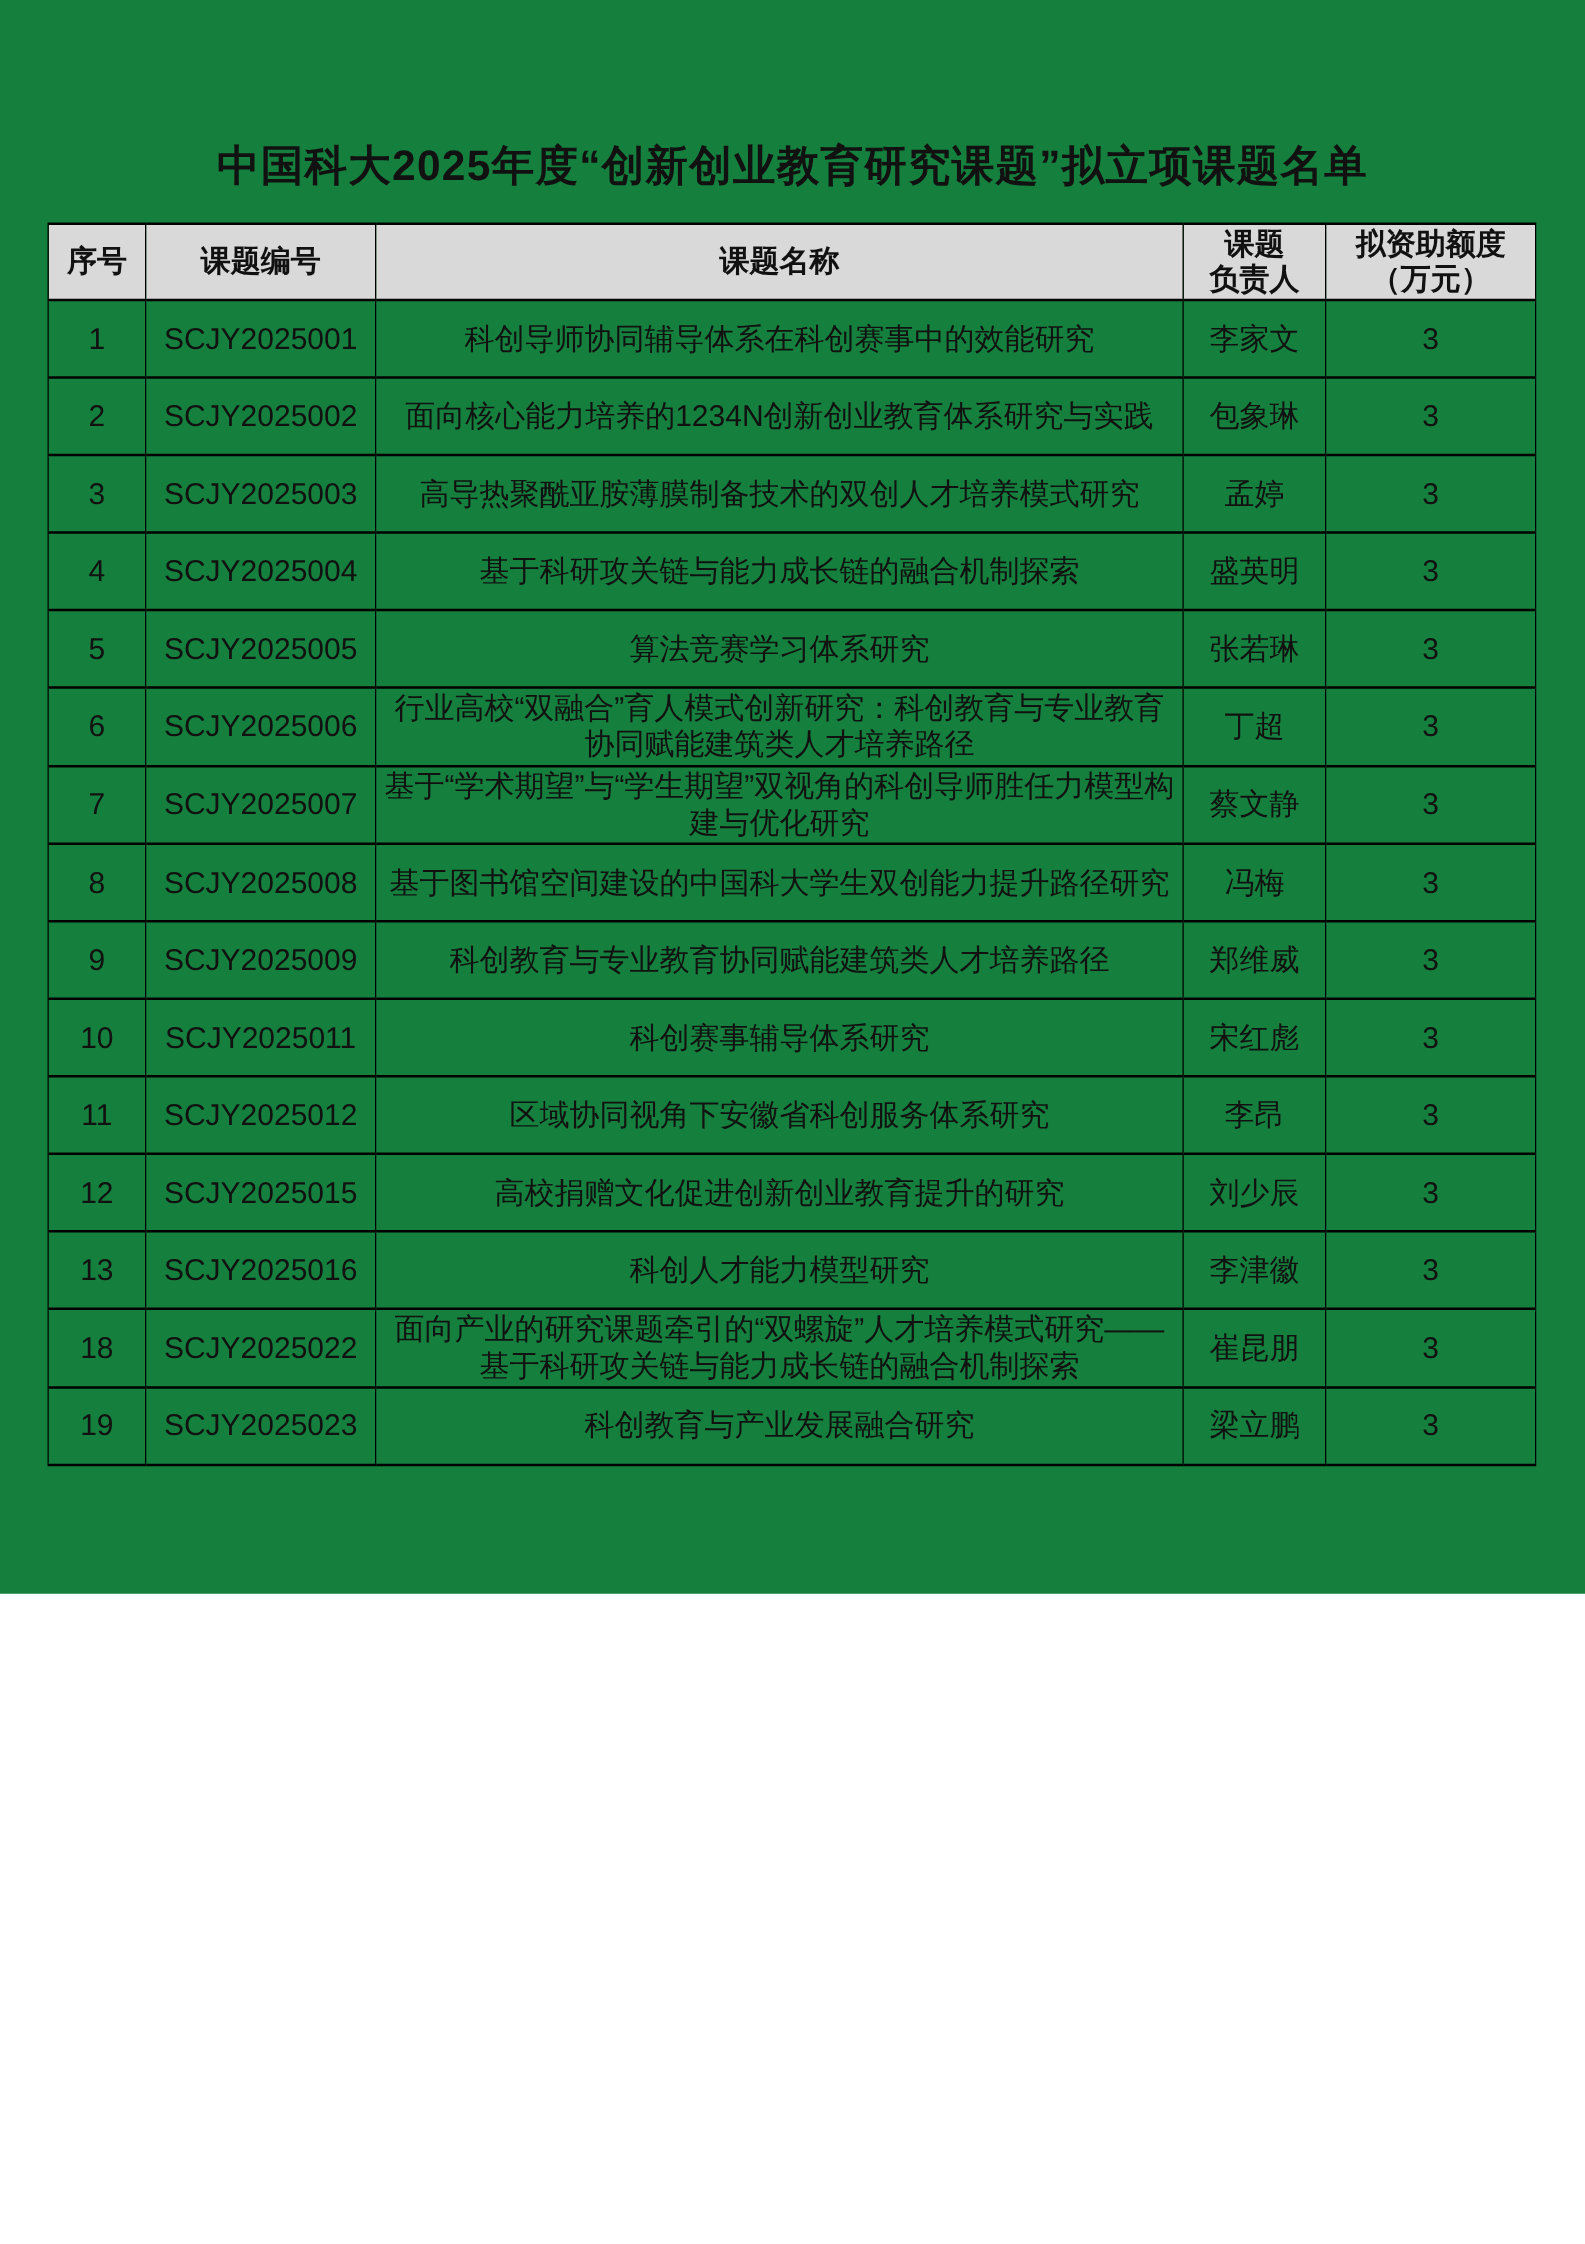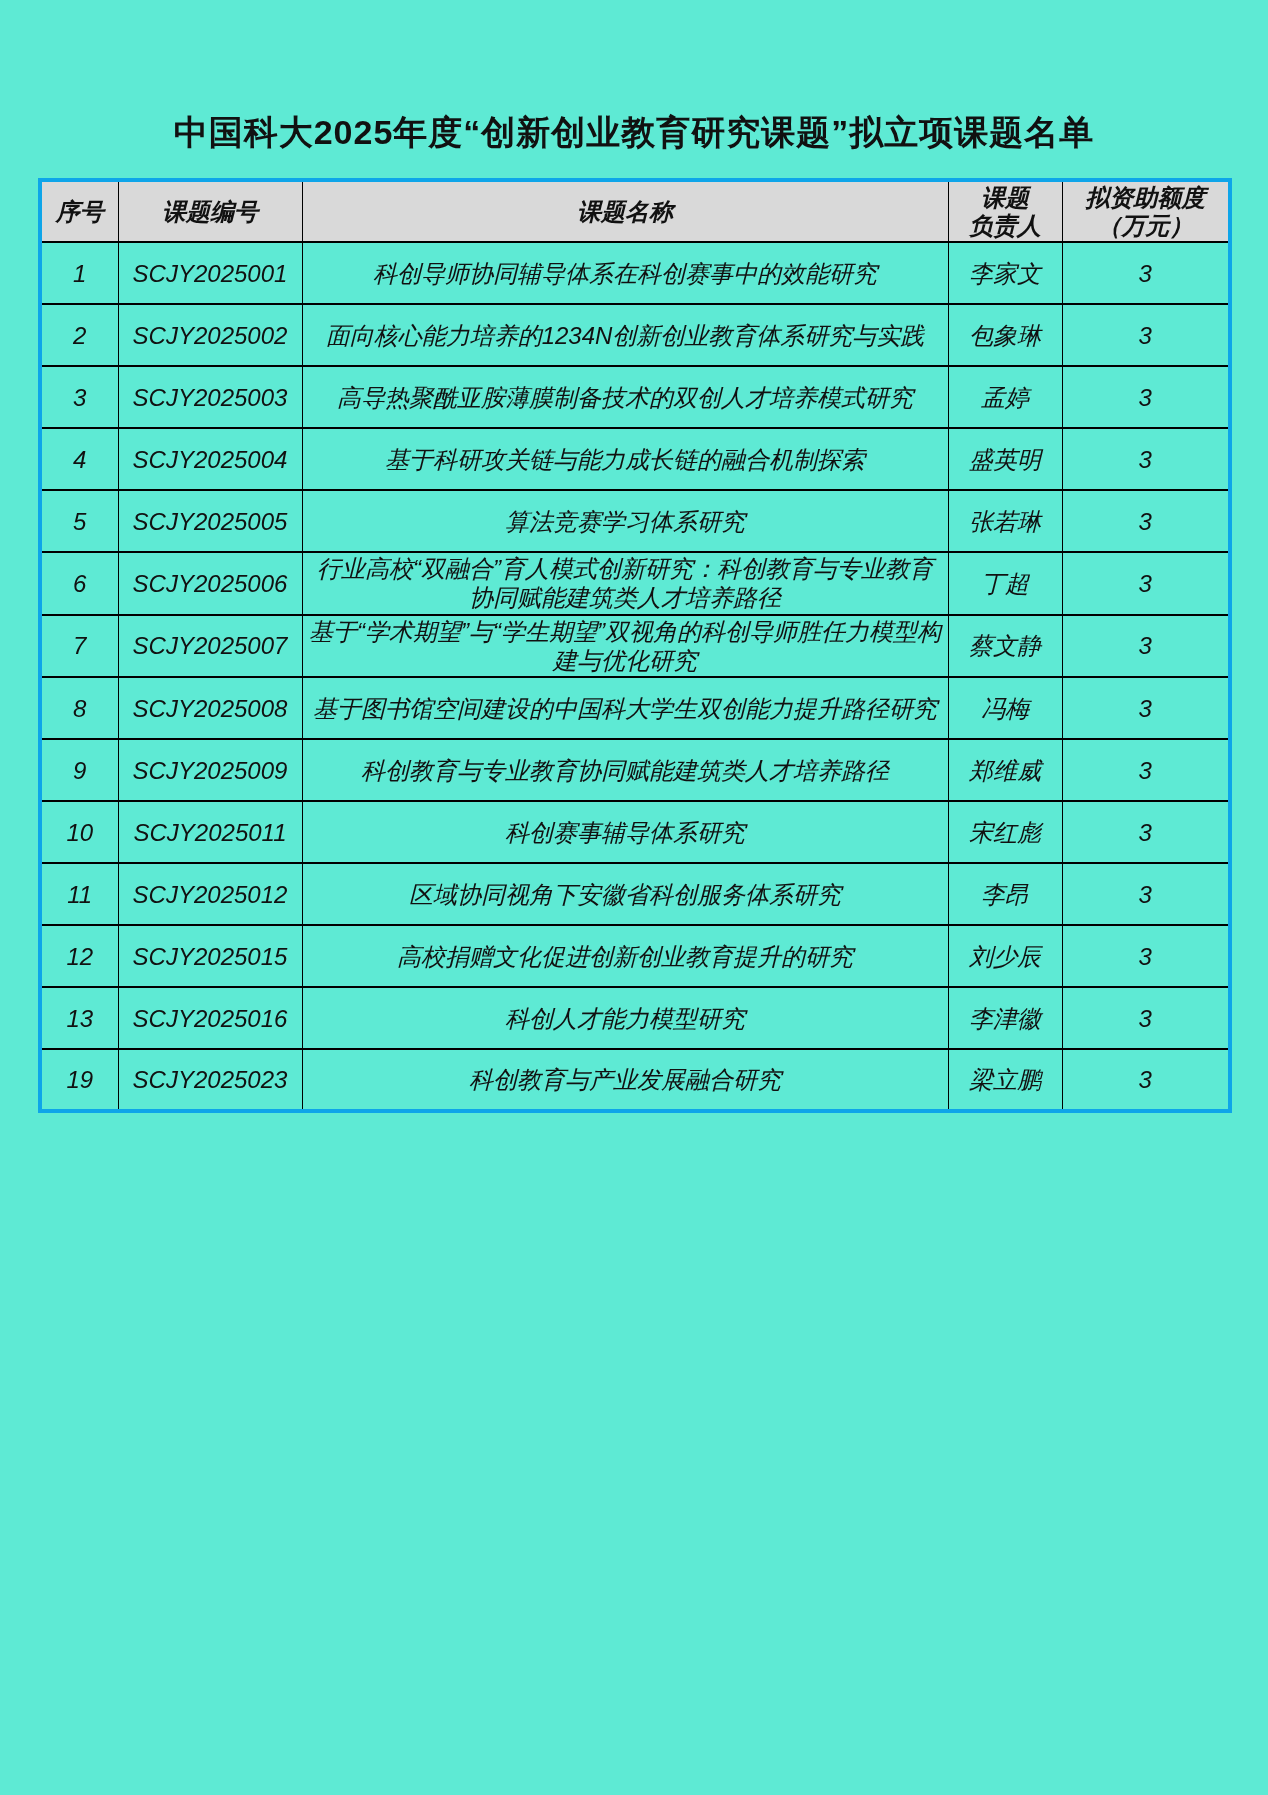--- a/index.html
+++ b/index.html
@@ -9,40 +9,39 @@
     background: #ffffff;
   }
   body {
     width: 1268px;
     height: 1795px;
     font-family: "Liberation Sans", sans-serif;
     color: #111111;
   }
   .page {
     width: 1268px;
-    height: 1795px;
-    background: #5eead4;
+    height: 1275px;
+    background: #15803d;
     overflow: hidden;
   }
   .doc-title {
     margin: 0;
     padding: 110px 20px 22px 20px;
     text-align: center;
     font-size: 34px;
     font-weight: 700;
     letter-spacing: 1px;
     color: #111111;
   }
   table.projects {
     border-collapse: collapse;
     table-layout: fixed;
     width: 1190px;
     margin-left: 38px;
-    border: 4px solid #0ea5e9;
-    font-style: italic;
+    border: 1px solid #0ea5e9;
   }
   .projects th, .projects td {
     border-left: 1px solid #000000;
     border-right: 1px solid #000000;
     border-top: 2px solid #000000;
     border-bottom: 2px solid #000000;
     text-align: center;
     vertical-align: middle;
     overflow: hidden;
   }
@@ -180,20 +179,27 @@
           <td>3</td>
         </tr>
         <tr>
           <td>13</td>
           <td>SCJY2025016</td>
           <td>科创人才能力模型研究</td>
           <td>李津徽</td>
           <td>3</td>
         </tr>
         <tr>
+          <td>18</td>
+          <td>SCJY2025022</td>
+          <td>面向产业的研究课题牵引的“双螺旋”人才培养模式研究——基于科研攻关链与能力成长链的融合机制探索</td>
+          <td>崔昆朋</td>
+          <td>3</td>
+        </tr>
+        <tr>
           <td>19</td>
           <td>SCJY2025023</td>
           <td>科创教育与产业发展融合研究</td>
           <td>梁立鹏</td>
           <td>3</td>
         </tr>
       </tbody>
   </table>
 
 </div>

